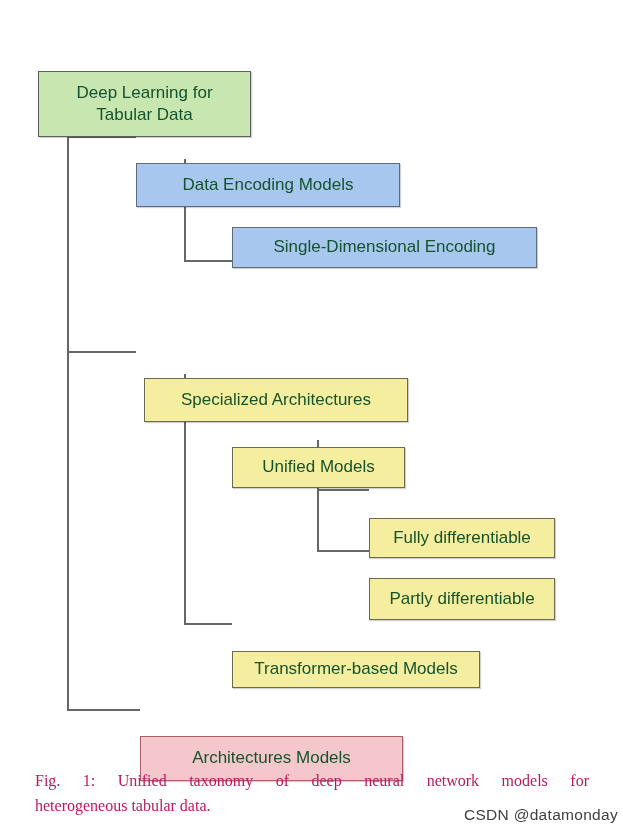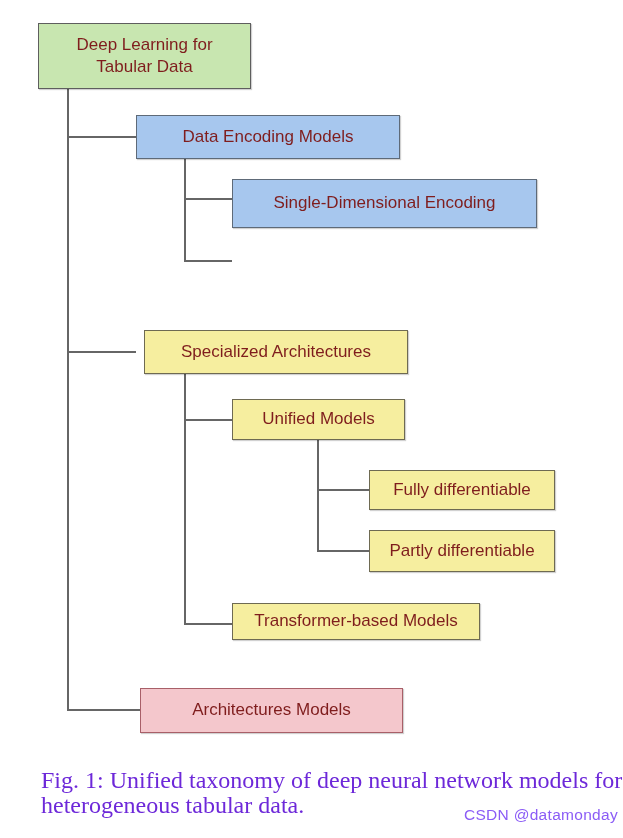--- a/index.html
+++ b/index.html
@@ -20,46 +20,47 @@
 
   
   .node {
     position: absolute;
     display: flex;
     align-items: center;
     justify-content: center;
     text-align: center;
     font-size: 17px;
     line-height: 1.3;
-    color: #7f1d1d;
+    color: #14532d;
     padding: 2px 14px;
     box-shadow: 1px 1px 1px rgba(0,0,0,0.18);
+    margin-top: 48px;
   }
   .node.green  { background: var(--root-fill, #c8e6b0);           border: 1.5px solid #5e5e5e; }
   .node.blue   { background: var(--encoding-fill, #a7c7ee);       border: 1.5px solid #5e6a78; }
   .node.yellow { background: var(--architecture-fill, #f6ee9f);   border: 1.5px solid #6e6a52; }
   .node.pink   { background: var(--regularization-fill, #f4c7cc); border: 1.5px solid #a85f68; }
 
   .node.root { font-size: 17px; }
 
   
   .line {
     position: absolute;
     background: var(--connector, #666666);
   }
 
   
   .caption {
     position: absolute;
-    left: 41px;
+    left: 35px;
     top: 768px;
     width: 554px;
     font-family: "Liberation Serif", serif;
-    font-size: 24px;
-    color: #6d28d9;
+    font-size: 16px;
+    color: #be185d;
     line-height: 25px;
   }
   .caption-line1 {
     display: block;
     text-align: justify;
     text-align-last: justify;
     width: 554px;
     white-space: nowrap;
   }
   .caption-line2 {
@@ -69,21 +70,21 @@
 
   
   .watermark {
     position: absolute;
     left: 458px;
     top: 806px;
     width: 160px;
     text-align: right;
     font-family: "Liberation Sans", sans-serif;
     font-size: 15.5px;
-    color: #8b5cf6;
+    color: #404040;
     letter-spacing: 0.3px;
   }
 </style>
 </head>
 <body>
 
 <div class="stage">
 
   <div class="line" style="left:67px;  top:89px;  width:2px;  height:622px;"></div>
   <div class="line" style="left:67px;  top:136px; width:69px; height:2px;"></div>
@@ -99,21 +100,21 @@
   <div class="line" style="left:184px; top:623px; width:48px; height:2px;"></div>
 
   <div class="line" style="left:317px; top:440px; width:2px;  height:112px;"></div>
   <div class="line" style="left:317px; top:489px; width:52px; height:2px;"></div>
   <div class="line" style="left:317px; top:550px; width:52px; height:2px;"></div>
 
   <div class="node green root" style="left:38px;  top:23px;  width:213px; height:66px;">Deep Learning for Tabular Data</div>
 
   <div class="node blue" style="left:136px; top:115px; width:264px; height:44px;">Data Encoding Models</div>
 
-  <div class="node blue" style="left:232px; top:179px; width:305px; height:49px;">Single-Dimensional Encoding</div>
+  <div class="node blue" style="left:232px; top:179px; width:305px; height:41px;">Single-Dimensional Encoding</div>
 
 
   <div class="node yellow" style="left:144px; top:330px; width:264px; height:44px;">Specialized Architectures</div>
 
   <div class="node yellow" style="left:232px; top:399px; width:173px; height:41px;">Unified Models</div>
 
   <div class="node yellow" style="left:369px; top:530px; width:186px; height:42px;">Partly differentiable</div>
 
   <div class="node yellow" style="left:369px; top:470px; width:186px; height:40px;">Fully differentiable</div>
 

